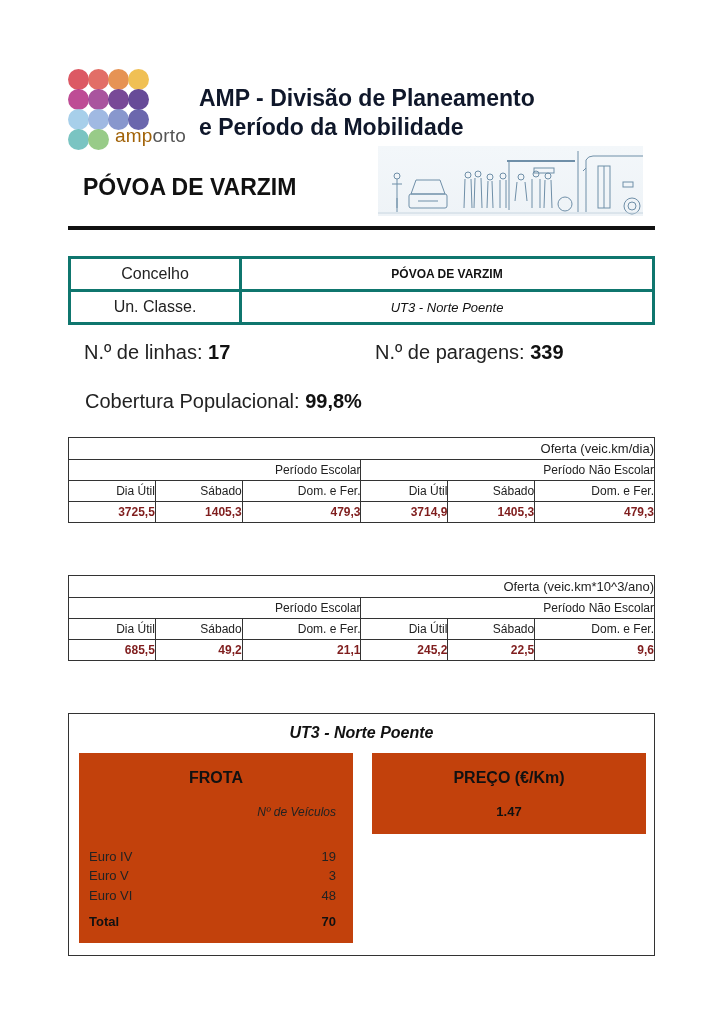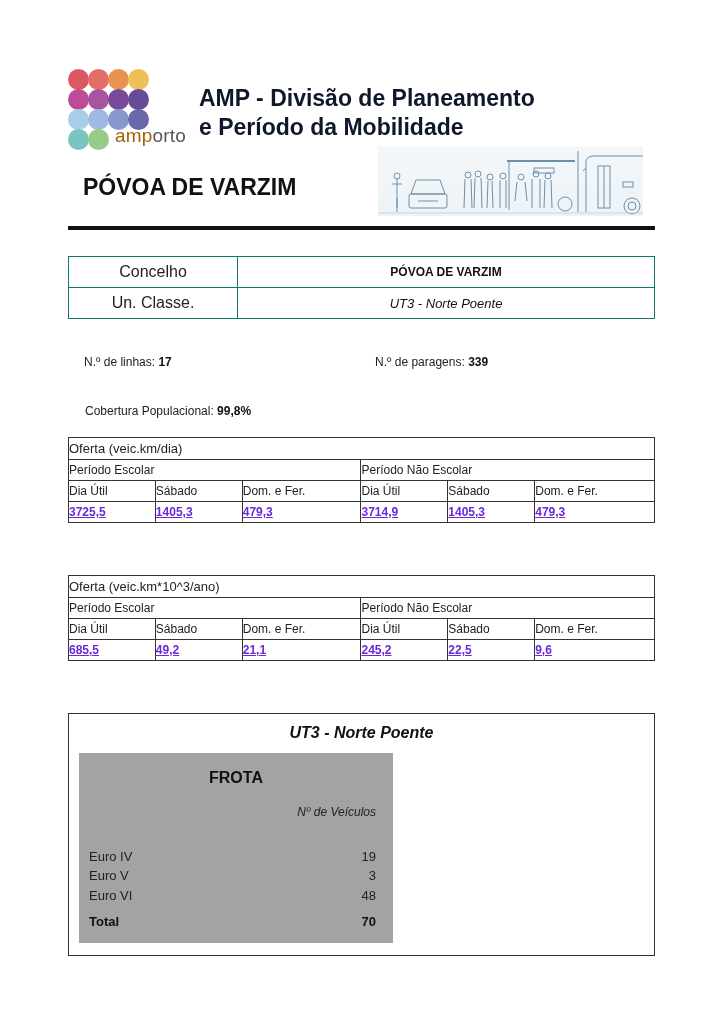--- a/index.html
+++ b/index.html
@@ -18,40 +18,40 @@
   
   .illus { left: 378px; top: 146px; width: 265px; height: 70px;
            background: linear-gradient(180deg, #f3f7fa 0%, #eef3f7 100%); }
 
   .muni-title { left: 83px; top: 174px; font-size: 23px; font-weight: bold; color: #111; }
   .hr-thick { left: 68px; top: 226px; width: 587px; height: 4px; background: #111; }
 
   
   table { border-collapse: collapse; }
   .info { left: 68px; top: 256px; width: 587px; }
-  .info td { border: 1px solid #0f766e; height: 24px; padding: 3px; }
+  .info td { border: 3px solid #0f766e; height: 24px; padding: 3px; }
   .info .lab { width: 162px; text-align: center; font-size: 16px; color: #222; }
   .info .val { text-align: center; font-size: 12px; color: #111; }
   .info .val.b { font-weight: bold; }
   .info .val.i { font-style: italic; font-size: 13px; }
 
-  .stat { font-size: 12px; color: #222; margin-top: 14px; }
+  .stat { font-size: 20px; color: #222; }
   .stat b { color: #111; }
 
   
   .offer { left: 68px; width: 587px; }
-  .offer td { border: 1px solid #333; padding: 0; text-align: left; font-size: 12px; color: #222; height: 20px; }
+  .offer td { border: 1px solid #333; padding: 0; text-align: right; font-size: 12px; color: #222; height: 20px; }
   .offer td.title { font-size: 13px; height: 21px; }
   .offer td.period { font-size: 12px; height: 20px; }
-  .offer td.num { font-weight: bold; color: #6d28d9; height: 20px; text-decoration: underline; }
+  .offer td.num { font-weight: bold; color: #7f1d1d; height: 20px; }
 
   
   .ut-box { left: 68px; top: 713px; width: 585px; height: 241px; border: 1px solid #333; }
   .ut-title { position: absolute; left: 0; right: 0; top: 10px; text-align: center; font-size: 16px; font-weight: bold; font-style: italic; color: #111; }
-  .panel { position: absolute; background: #a3a3a3; padding-left: 40px; }
+  .panel { position: absolute; background: #c2410c; }
   .frota { left: 10px; top: 39px; width: 274px; height: 190px; }
   .preco { left: 303px; top: 39px; width: 274px; height: 81px; }
   .panel-title { position: absolute; left: 0; right: 0; top: 16px; text-align: center; font-size: 16px; font-weight: bold; color: #111; }
   .hdr-l { position: absolute; left: 10px; top: 52px; font-size: 12px; font-style: italic; line-height: 15px; color: #222; width: 100px; }
   .hdr-r { position: absolute; right: 17px; top: 52px; font-size: 12px; font-style: italic; line-height: 15px; color: #222; text-align: right; width: 100px; }
   .frow { position: absolute; left: 10px; right: 17px; font-size: 13px; color: #222; height: 17px; }
   .frow .n { position: absolute; right: 0; top: 0; }
   .frow.total { font-weight: bold; color: #111; }
   .preco-val { position: absolute; left: 0; right: 0; top: 51px; text-align: center; font-size: 13px; font-weight: bold; color: #111; }
 </style>
@@ -253,13 +253,17 @@
     <div class="frow" style="top:135px;">
       <span>Euro VI</span>
       <span class="n">48</span>
     </div>
     <div class="frow total" style="top:161px;">
       <span>Total</span>
       <span class="n">70</span>
     </div>
   </div>
 
+  <div class="panel preco">
+    <div class="panel-title">PREÇO (€/Km)</div>
+    <div class="preco-val">1.47</div>
+  </div>
 </div>
 
 </body></html>

